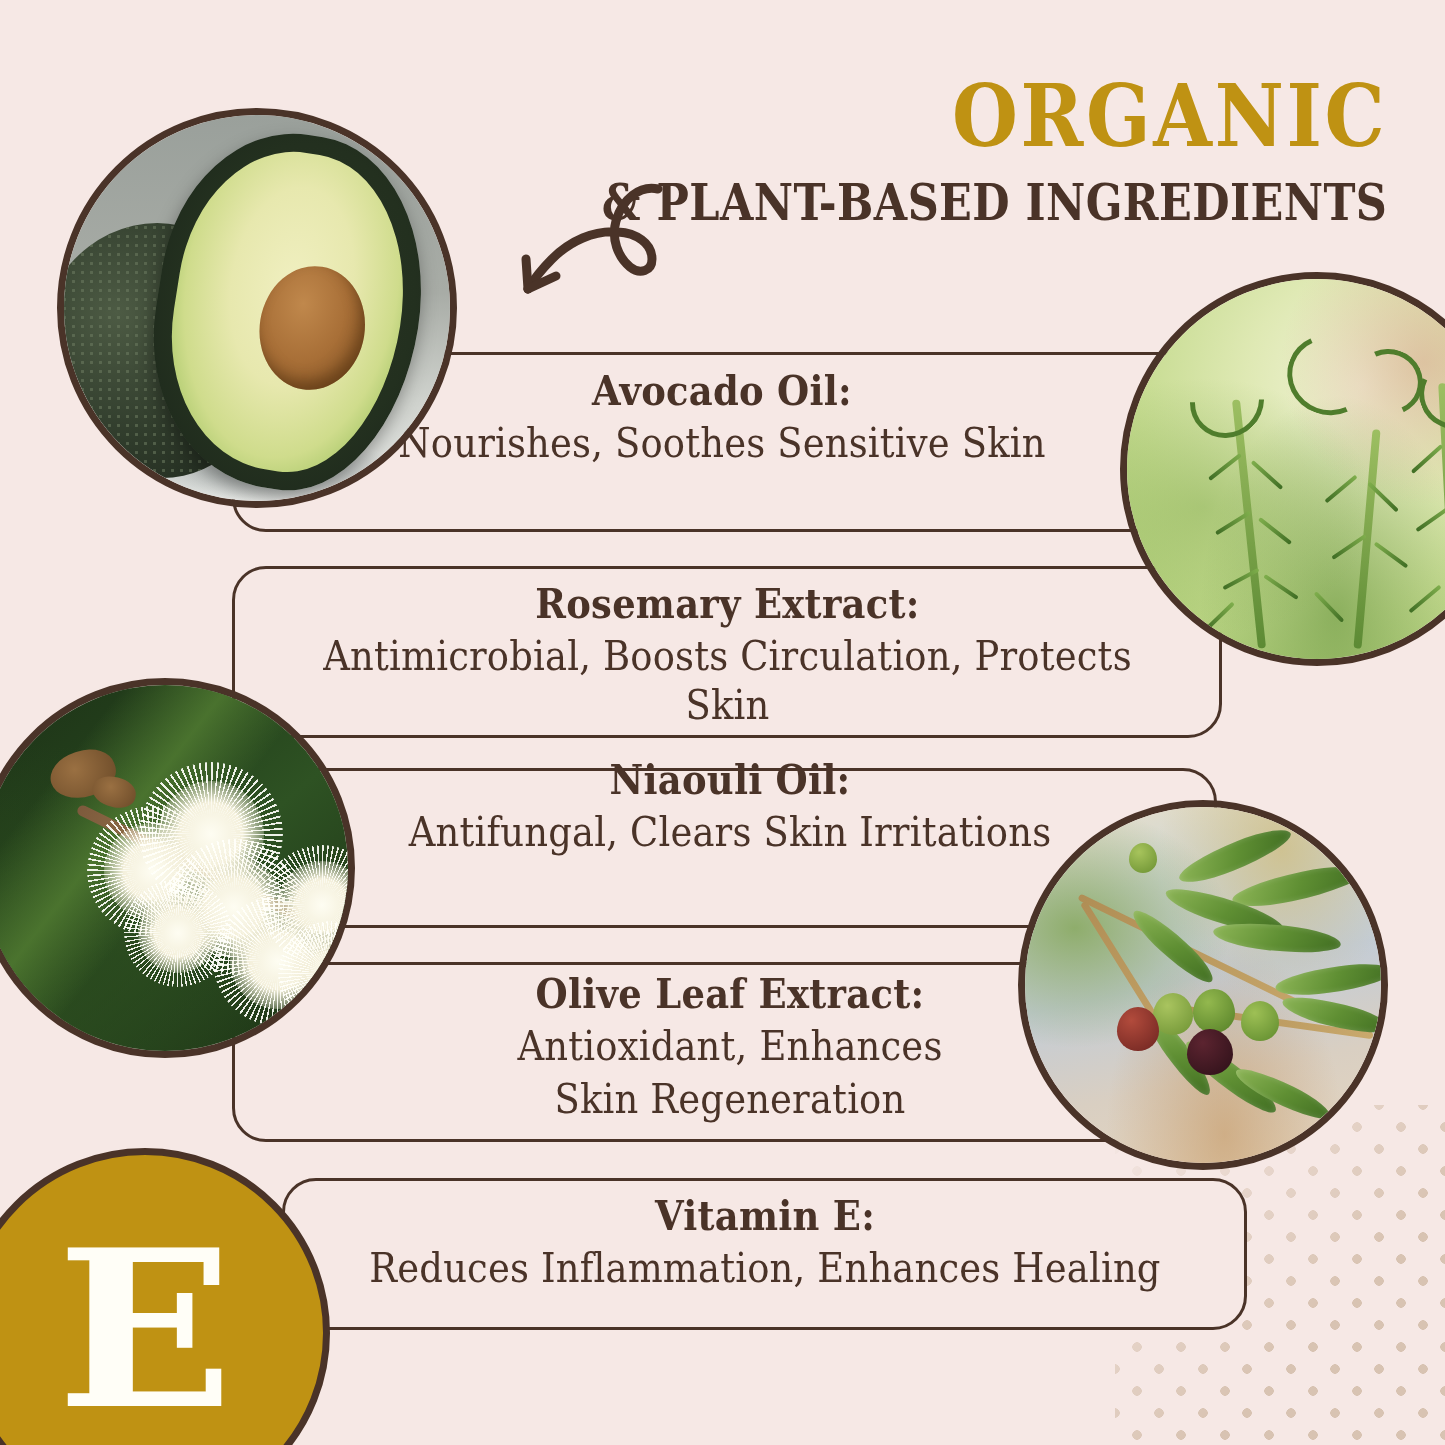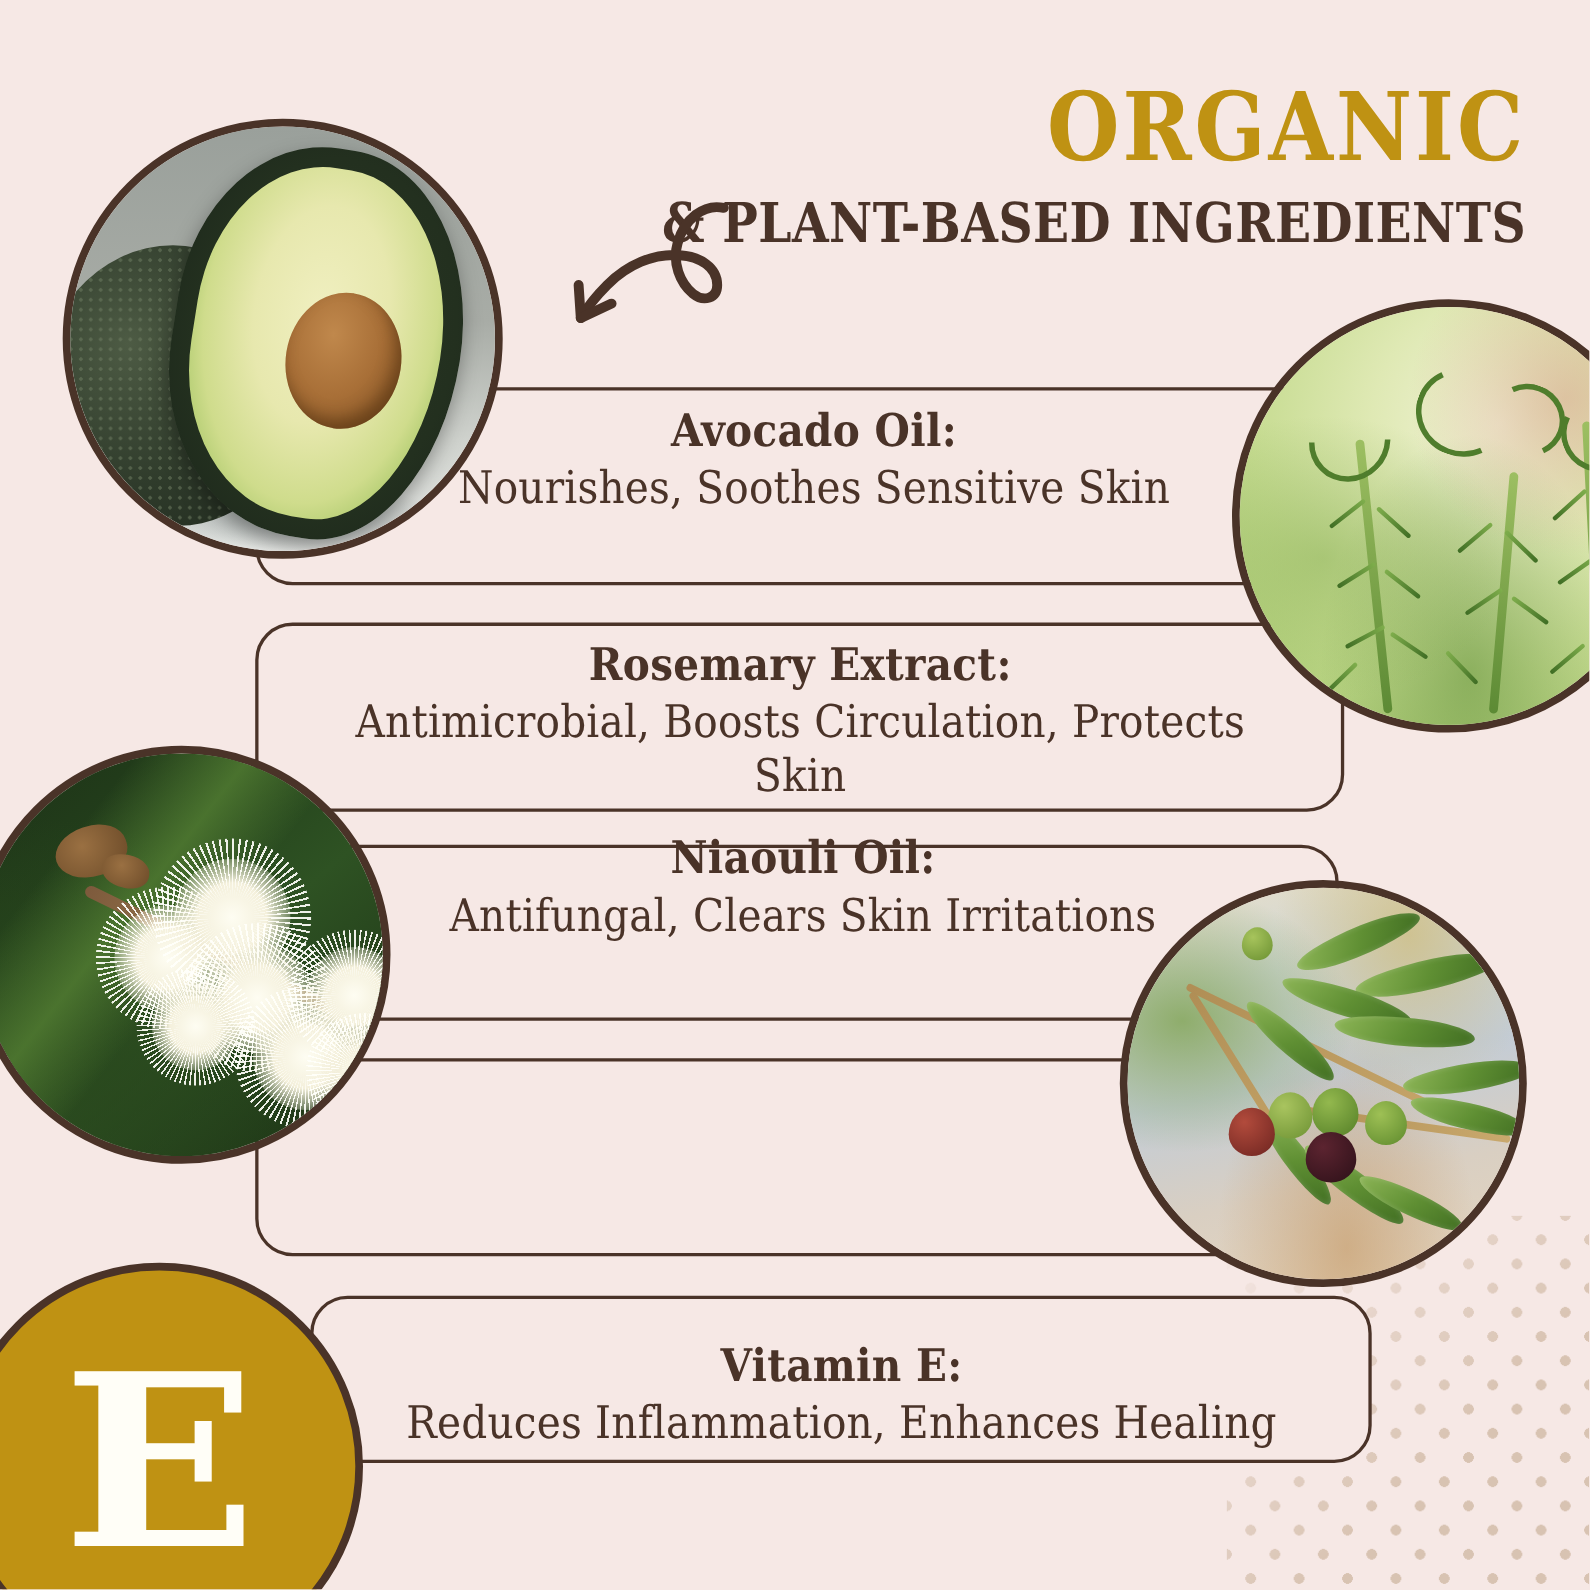--- a/index.html
+++ b/index.html
@@ -295,34 +295,39 @@
       <div class="ol-fruit" style="left:162px;top:222px;width:46px;height:46px;background:radial-gradient(circle at 34% 30%,#5c2430,#2c1018);"></div>
       <div class="ol-fruit" style="left:216px;top:194px;width:38px;height:40px;background:radial-gradient(circle at 36% 30%,#9ec055,#5e8a2d);"></div>
       <div class="ol-fruit" style="left:104px;top:36px;width:28px;height:30px;background:radial-gradient(circle at 36% 30%,#a7c45c,#6a9031);"></div>
     </div>
   </div>
 
   <div class="e-badge">
     <span class="e-letter">E</span>
   </div>
 
-  <div class="box-text" style="left:330px;top:367px;width:820px;">
+  <div class="box-text" style="left:312px;top:367px;width:820px;">
     <span class="ing-name">Avocado Oil:</span>
     <span class="ing-desc">Nourishes, Soothes Sensitive Skin</span>
   </div>
 
   <div class="box-text" style="left:245px;top:580px;width:965px;">
     <span class="ing-name">Rosemary Extract:</span>
     <span class="ing-desc">Antimicrobial, Boosts Circulation, Protects Skin</span>
   </div>
 
   <div class="box-text" style="left:330px;top:756px;width:800px;">
     <span class="ing-name">Niaouli Oil:</span>
     <span class="ing-desc">Antifungal, Clears Skin Irritations</span>
   </div>
 
-
-  <div class="box-text" style="left:300px;top:1192px;width:930px;margin-top:25px;">
+  <div class="box-text" style="left:330px;top:970px;width:800px;">
+    <span class="ing-name">Olive Leaf Extract:</span>
+    <span class="ing-desc">Antioxidant, Enhances</span>
+    <span class="ing-desc">Skin Regeneration</span>
+  </div>
+
+  <div class="box-text" style="left:300px;top:1192px;width:930px;">
     <span class="ing-name">Vitamin E:</span>
     <span class="ing-desc">Reduces Inflammation, Enhances Healing</span>
   </div>
 
 </div>
 
 </body></html>

